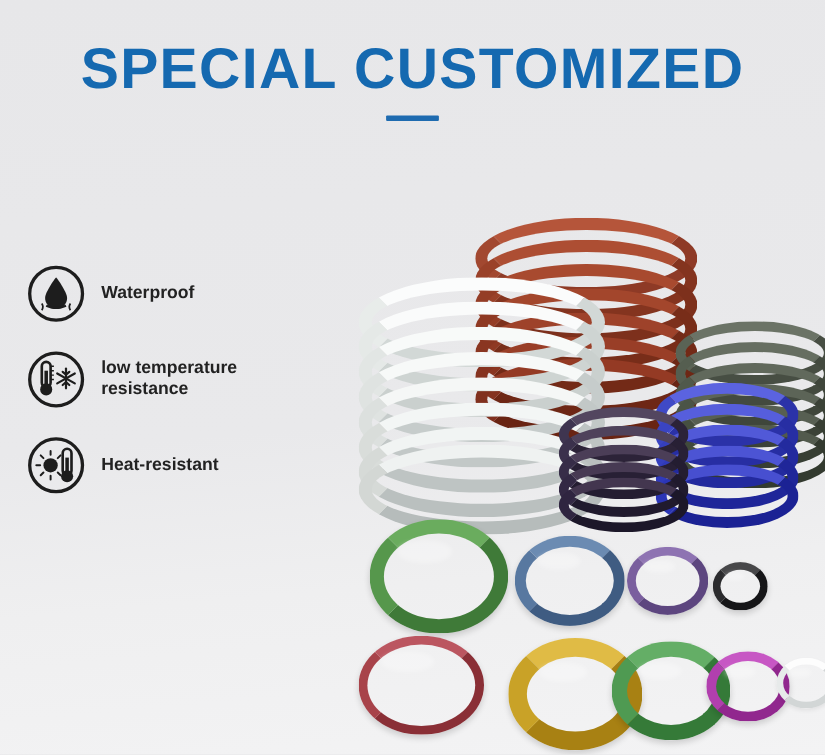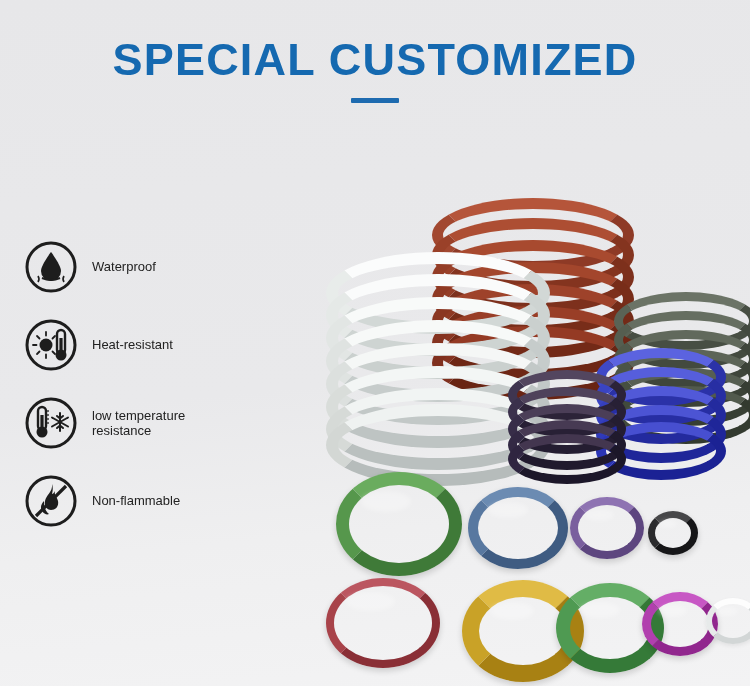--- a/index.html
+++ b/index.html
@@ -10,39 +10,39 @@
   }
   #stage{
     position:relative;width:750px;height:686px;
     background:linear-gradient(175deg,#e7e7e9 0%,#e9e9eb 55%,#efeff0 75%,#f3f3f4 100%);
   }
 
   
   .header{position:absolute;left:0;top:0;width:750px;text-align:center;}
   .title{
     margin:0;padding-top:37px;
-    font-size:45px;font-weight:bold;letter-spacing:1.2px;
+    font-size:52px;font-weight:bold;letter-spacing:1.2px;
     color:#1569b0;line-height:1;
   }
   .subtitle{
     margin:0;padding-top:15px;
     font-size:17.5px;font-weight:bold;color:#2a2a2a;
     line-height:1.32;
   }
   .accent-bar{
     margin:16px auto 0;width:48px;height:5px;background:#1e6bb0;border-radius:1px;
   }
 
   
   .features{position:absolute;left:24px;top:228px;width:300px;}
   .feature{display:flex;align-items:center;height:78px;}
   .f-icon{width:54px;height:54px;flex:0 0 54px;margin-right:14px;}
   .f-icon svg{display:block;width:54px;height:54px;}
   .f-label{
-    font-size:13px;font-weight:normal;color:#222;line-height:1.16;
+    font-size:16px;font-weight:bold;color:#222;line-height:1.16;
     white-space:pre-line;
   }
 
   
   .products{position:absolute;left:0;top:0;width:750px;height:686px;pointer-events:none;}
   .products > *{position:absolute;}
 
   
   .stack{}
   .coil{
@@ -137,42 +137,20 @@
           <circle cx="27" cy="27" r="24" fill="none" stroke="#1d1d1d" stroke-width="3"></circle>
           <path d="M27 12 C27 12 17 25 17 31 a10 10 0 0 0 20 0 C37 25 27 12 27 12 Z" fill="#1d1d1d"></path>
           <path d="M18 38 q9 4 18 0" fill="none" stroke="#1d1d1d" stroke-width="2"></path>
           <path d="M14 36 q2 3 0 6" fill="none" stroke="#1d1d1d" stroke-width="1.6"></path>
           <path d="M40 36 q-2 3 0 6" fill="none" stroke="#1d1d1d" stroke-width="1.6"></path>
         </svg>
       </span>
       <span class="f-label">Waterproof</span>
     </div>
 
-
-    <div class="feature">
-      <span class="f-icon">
-        <svg viewBox="0 0 54 54">
-          <circle cx="27" cy="27" r="24" fill="none" stroke="#1d1d1d" stroke-width="3"></circle>
-          <circle cx="22" cy="27" r="6.5" fill="#1d1d1d"></circle>
-          <g stroke="#1d1d1d" stroke-width="1.8" stroke-linecap="round">
-            <line x1="22" y1="14" x2="22" y2="17.5"></line>
-            <line x1="22" y1="36.5" x2="22" y2="40"></line>
-            <line x1="9" y1="27" x2="12.5" y2="27"></line>
-            <line x1="13" y1="18" x2="15.5" y2="20.5"></line>
-            <line x1="13" y1="36" x2="15.5" y2="33.5"></line>
-            <line x1="31" y1="18" x2="28.5" y2="20.5"></line>
-            <line x1="31" y1="36" x2="28.5" y2="33.5"></line>
-          </g>
-          <rect x="33" y="12" width="8" height="24" rx="4" fill="none" stroke="#1d1d1d" stroke-width="2.4"></rect>
-          <circle cx="37" cy="37" r="5.5" fill="#1d1d1d"></circle>
-          <rect x="35.4" y="20" width="3.2" height="16" fill="#1d1d1d"></rect>
-        </svg>
-      </span>
-      <span class="f-label">Heat-resistant</span>
-    </div>
 
     <div class="feature">
       <span class="f-icon">
         <svg viewBox="0 0 54 54">
           <circle cx="27" cy="27" r="24" fill="none" stroke="#1d1d1d" stroke-width="3"></circle>
           <rect x="14" y="11" width="8" height="23" rx="4" fill="none" stroke="#1d1d1d" stroke-width="2.4"></rect>
           <circle cx="18" cy="36" r="5.5" fill="#1d1d1d"></circle>
           <rect x="16.4" y="19" width="3.2" height="16" fill="#1d1d1d"></rect>
           <g stroke="#1d1d1d" stroke-width="1.3">
             <line x1="22" y1="15" x2="25" y2="15"></line>
@@ -192,22 +170,33 @@
         </svg>
       </span>
       <span class="f-label">low temperature
 resistance</span>
     </div>
 
     <div class="feature">
       <span class="f-icon">
         <svg viewBox="0 0 54 54">
           <circle cx="27" cy="27" r="24" fill="none" stroke="#1d1d1d" stroke-width="3"></circle>
-          <path d="M28 10 c1 8 -6 11 -7 17 c-1 5 2 9 6 9 c5 0 8 -4 7 -9 c-1 -4 -4 -6 -3 -10 c-1 2 -2 3 -3 3 c1 -4 1 -7 0 -10 Z" fill="#1d1d1d"></path>
-          <path d="M20 27 c-3 3 -4 7 -2 10 c2 3 5 4 7 3 c-4 -3 -5 -8 -5 -13 Z" fill="#1d1d1d"></path>
-          <line x1="12" y1="42" x2="42" y2="12" stroke="#1d1d1d" stroke-width="3.2"></line>
+          <circle cx="22" cy="27" r="6.5" fill="#1d1d1d"></circle>
+          <g stroke="#1d1d1d" stroke-width="1.8" stroke-linecap="round">
+            <line x1="22" y1="14" x2="22" y2="17.5"></line>
+            <line x1="22" y1="36.5" x2="22" y2="40"></line>
+            <line x1="9" y1="27" x2="12.5" y2="27"></line>
+            <line x1="13" y1="18" x2="15.5" y2="20.5"></line>
+            <line x1="13" y1="36" x2="15.5" y2="33.5"></line>
+            <line x1="31" y1="18" x2="28.5" y2="20.5"></line>
+            <line x1="31" y1="36" x2="28.5" y2="33.5"></line>
+          </g>
+          <rect x="33" y="12" width="8" height="24" rx="4" fill="none" stroke="#1d1d1d" stroke-width="2.4"></rect>
+          <circle cx="37" cy="37" r="5.5" fill="#1d1d1d"></circle>
+          <rect x="35.4" y="20" width="3.2" height="16" fill="#1d1d1d"></rect>
         </svg>
       </span>
-      <span class="f-label">Non-flammable</span>
-    </div>
+      <span class="f-label">Heat-resistant</span>
+    </div>
+
 
   </div>
 </div>
 
 </body></html>

